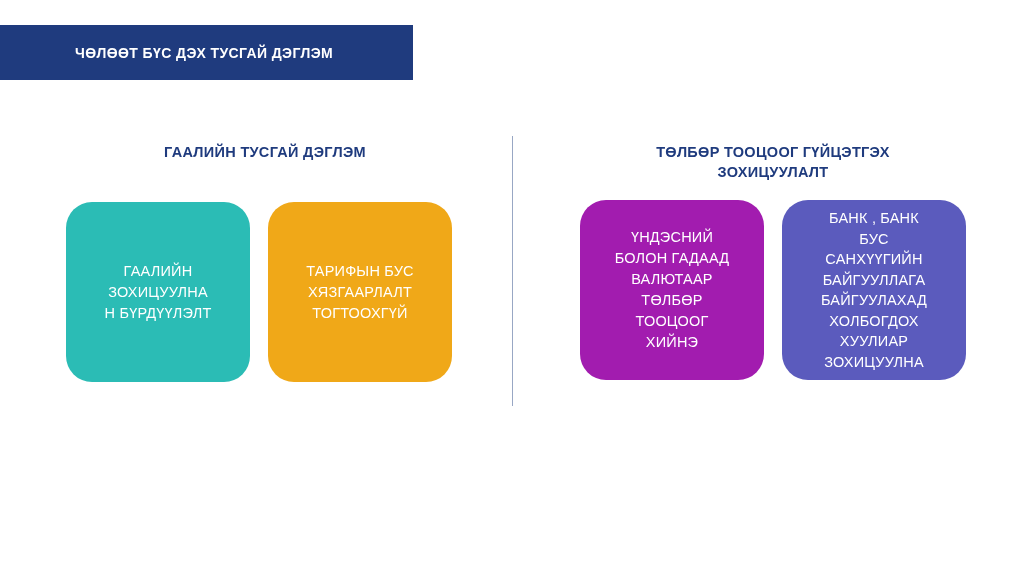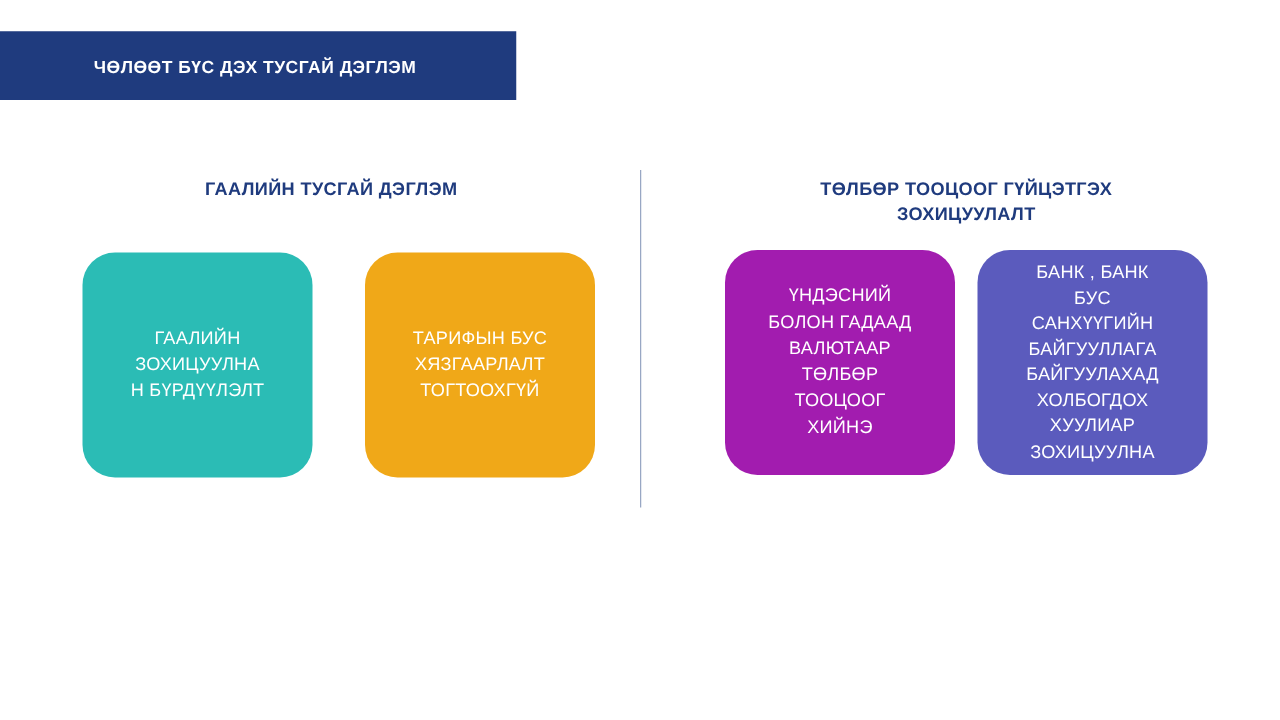--- a/index.html
+++ b/index.html
@@ -87,21 +87,21 @@
   .card-label {
     color: #ffffff;
     font-size: 14.5px;
     line-height: 21px;
     text-align: center;
     letter-spacing: 0.2px;
     white-space: pre-line;
   }
 
   #card-teal   { left: 66px;  top: 202px; background: #2bbcb5; }
-  #card-orange { left: 268px; top: 202px; background: #f0a818; margin-left: 24px; }
+  #card-orange { left: 268px; top: 202px; background: #f0a818; }
   #card-green  { left: 580px; top: 200px; background: #a21caf; }
   #card-purple { left: 782px; top: 200px; background: #5b5bbd; }
 
   #card-purple .card-label { line-height: 20.5px; }
   #card-green .card-label  { line-height: 21px; }
 </style>
 </head>
 <body>
 
 <div class="slide">

